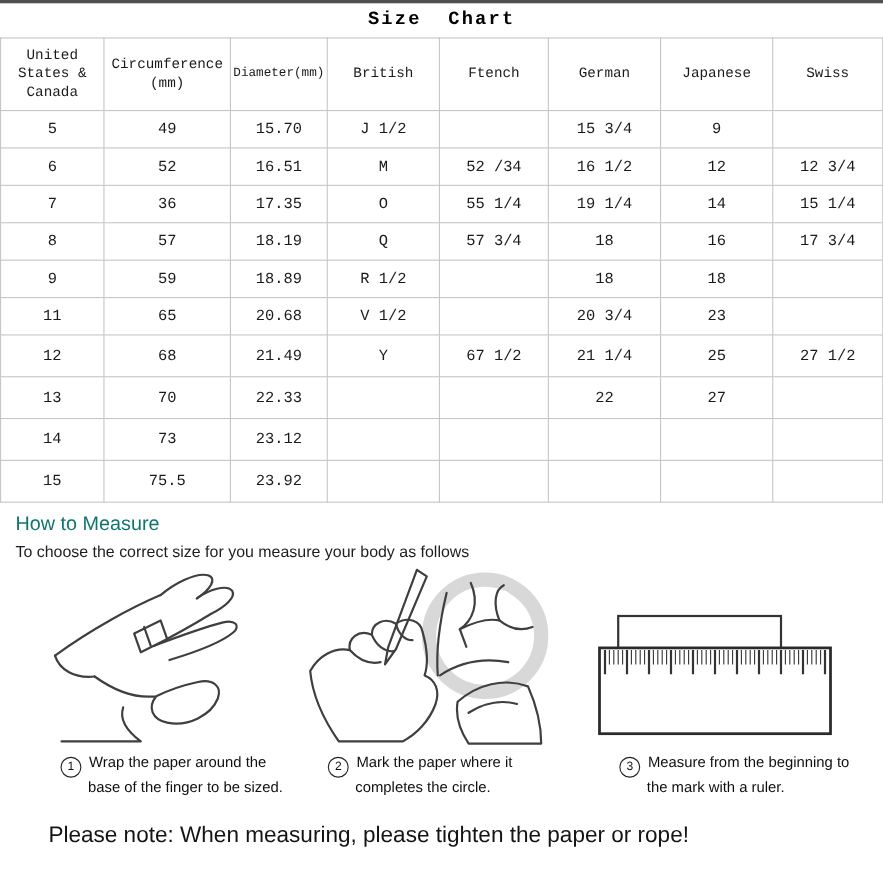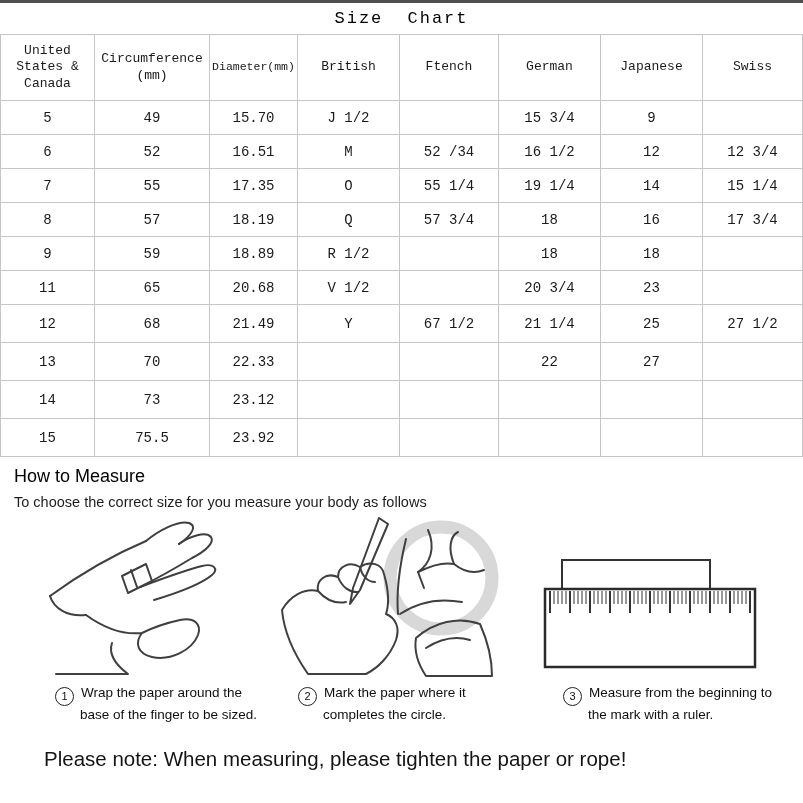--- a/index.html
+++ b/index.html
@@ -3,37 +3,37 @@
 <meta charset="utf-8">
 <style>
   html,body{margin:0;padding:0;}
   body{
     width:803px;height:803px;overflow:hidden;background:#fff;color:#111;
     font-family:"Liberation Sans",sans-serif;position:relative;
   }
   .topline{height:3px;background:#4f4f4f;width:100%;}
   .page-title{
     text-align:center;font-family:"Liberation Mono","DejaVu Sans Mono",monospace;
-    font-weight:normal;font-size:17px;letter-spacing:2px;word-spacing:12px;
+    font-weight:bold;font-size:17px;letter-spacing:2px;word-spacing:12px;
     padding:6px 0 6px 0;color:#000;
   }
   table.size-chart{
     border-collapse:collapse;table-layout:fixed;width:803px;
     font-family:"Liberation Mono","DejaVu Sans Mono",monospace;
   }
   table.size-chart th,table.size-chart td{
     border:1px solid #c6c6c6;text-align:center;vertical-align:middle;
     padding:0 2px;overflow:hidden;
   }
   table.size-chart thead tr{height:66px;}
   table.size-chart th{font-weight:normal;font-size:13px;color:#1a1a1a;line-height:1.25;}
   table.size-chart th.small-header{font-size:11.5px;}
   table.size-chart td{font-size:14px;color:#1a1a1a;}
   .howto-heading{
-    font-size:18px;color:#000000;font-weight:normal;
+    font-size:18px;color:#0f766e;font-weight:normal;
     margin:9px 0 0 14px;
   }
   .howto-subtitle{
     font-size:14.5px;color:#1d1d1d;margin:7px 0 0 14px;
   }
   .illustrations{position:relative;height:170px;margin-top:4px;}
   .illus{position:absolute;}
   #illus-hand{left:28px;top:2px;}
   #illus-pen{left:278px;top:0;}
   #illus-ruler{left:542px;top:20px;}
@@ -100,21 +100,21 @@
         <td>52</td>
         <td>16.51</td>
         <td>M</td>
         <td>52 /34</td>
         <td>16 1/2</td>
         <td>12</td>
         <td>12 3/4</td>
       </tr>
       <tr style="height: 34px;">
         <td>7</td>
-        <td>55</td>
+        <td>36</td>
         <td>17.35</td>
         <td>O</td>
         <td>55 1/4</td>
         <td>19 1/4</td>
         <td>14</td>
         <td>15 1/4</td>
       </tr>
       <tr style="height: 34px;">
         <td>8</td>
         <td>57</td>

